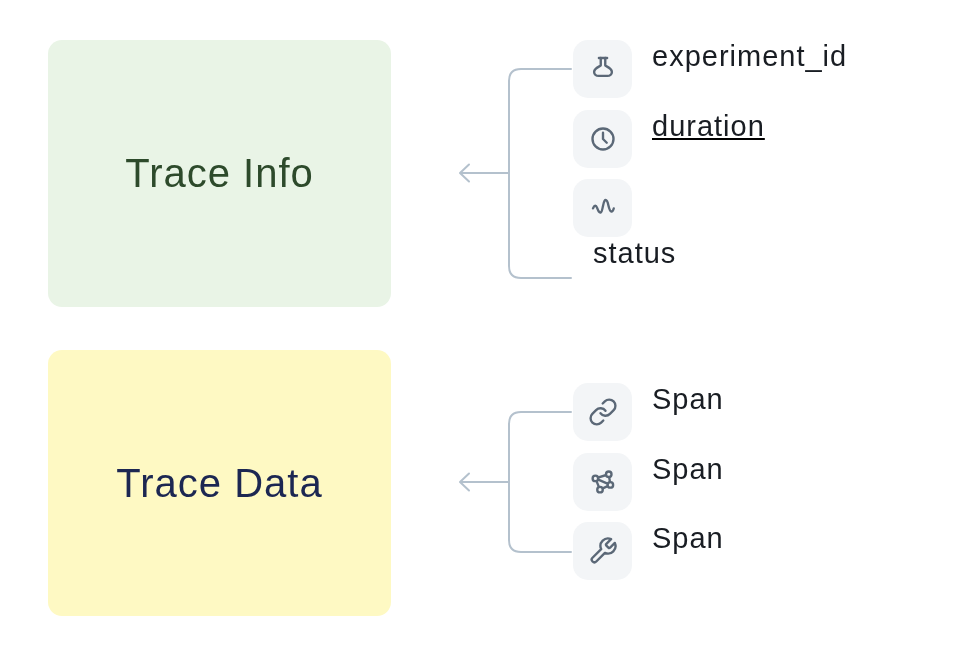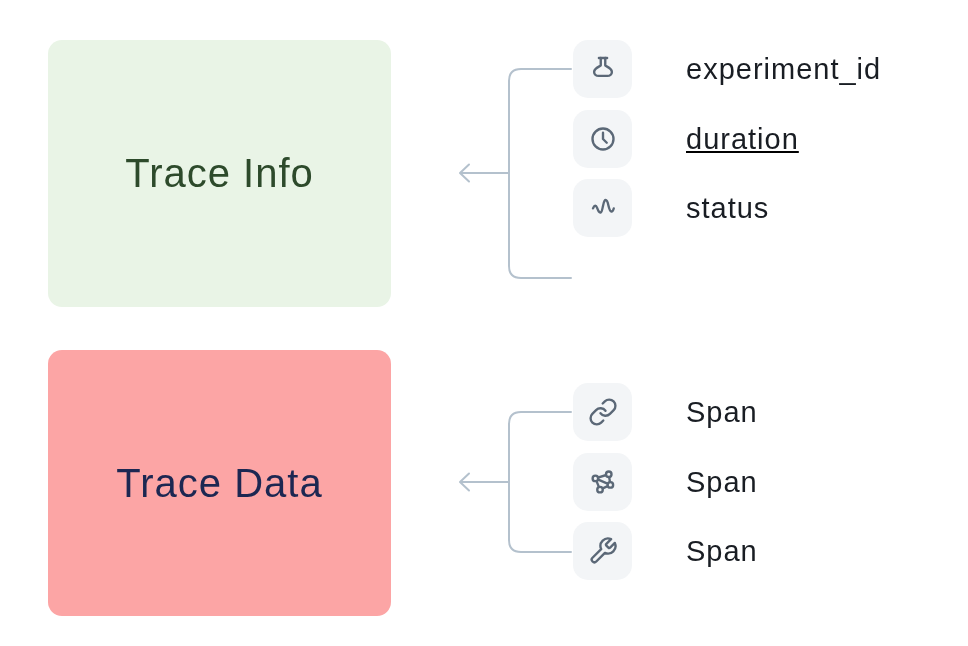--- a/index.html
+++ b/index.html
@@ -12,49 +12,49 @@
   }
   
   .block{
     position:absolute;
     left:48px;width:343px;
     border-radius:14px;
     display:flex;align-items:center;justify-content:center;
     font-size:40px;font-weight:500;letter-spacing:1px;
   }
   .block-info{top:40px;height:267px;background:#e9f4e6;color:#2d4a2b;}
-  .block-data{top:350px;height:266px;background:#fca5a5;color:#1c2752;}
+  .block-data{top:350px;height:266px;background:#fef9c3;color:#1c2752;}
 
   
   .connectors{position:absolute;left:0;top:0;pointer-events:none;}
   .connectors path{stroke:#b4c1cd;stroke-width:2;fill:none;stroke-linecap:round;stroke-linejoin:round;}
 
   
   .field-row{
     position:absolute;left:573px;
-    height:58px;display:flex;align-items:center;gap:34px;
+    height:58px;display:flex;
   }
   .icon-tile{
     width:59px;height:58px;border-radius:15px;
     background:#f3f5f7;
     display:flex;align-items:center;justify-content:center;
     flex:0 0 auto;
   }
   .icon-tile svg{
     width:30px;height:30px;
     stroke:#5b6877;stroke-width:1.9;fill:none;
     stroke-linecap:round;stroke-linejoin:round;
   }
   .field-label{
     margin-left:20px;
     font-size:29px;font-weight:500;letter-spacing:1px;
     color:#191d23;white-space:nowrap;
   }
   
-  .r1a{top:40px;}  .r1b{top:110px;text-decoration:underline;} .r1c{top:179px;} .r1d{top:249px;}
+  .r1a{top:40px;}  .r1b{top:110px;text-decoration:underline;} .r1c{top:179px;flex-direction:column;} .r1d{top:249px;}
   .r2a{top:383px;} .r2b{top:453px;} .r2c{top:522px;}
 </style>
 </head>
 <body>
 
 <div class="canvas">
 
   <svg class="connectors" width="968" height="646" viewBox="0 0 968 646">
 
     <path d="M571 69 H521 Q509 69 509 81 V266 Q509 278 521 278 H571"></path>

